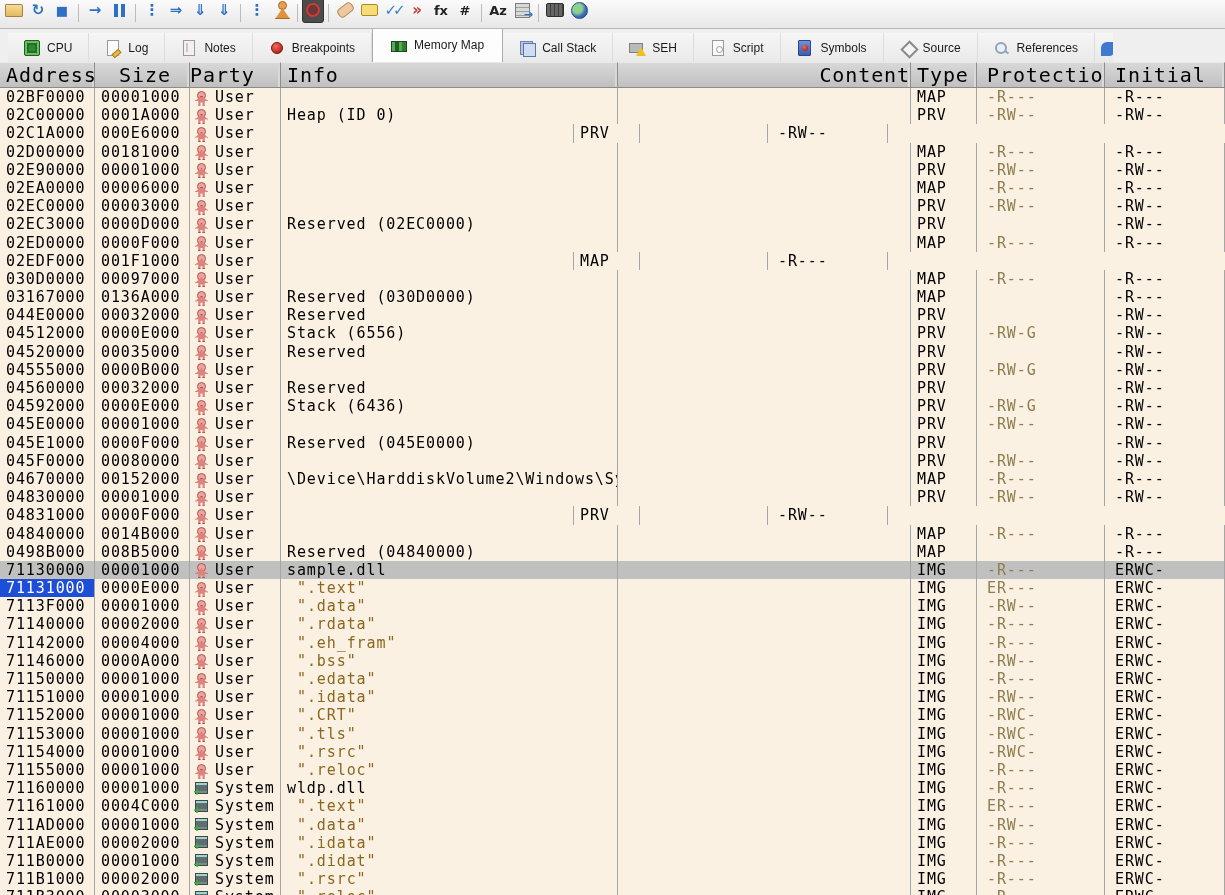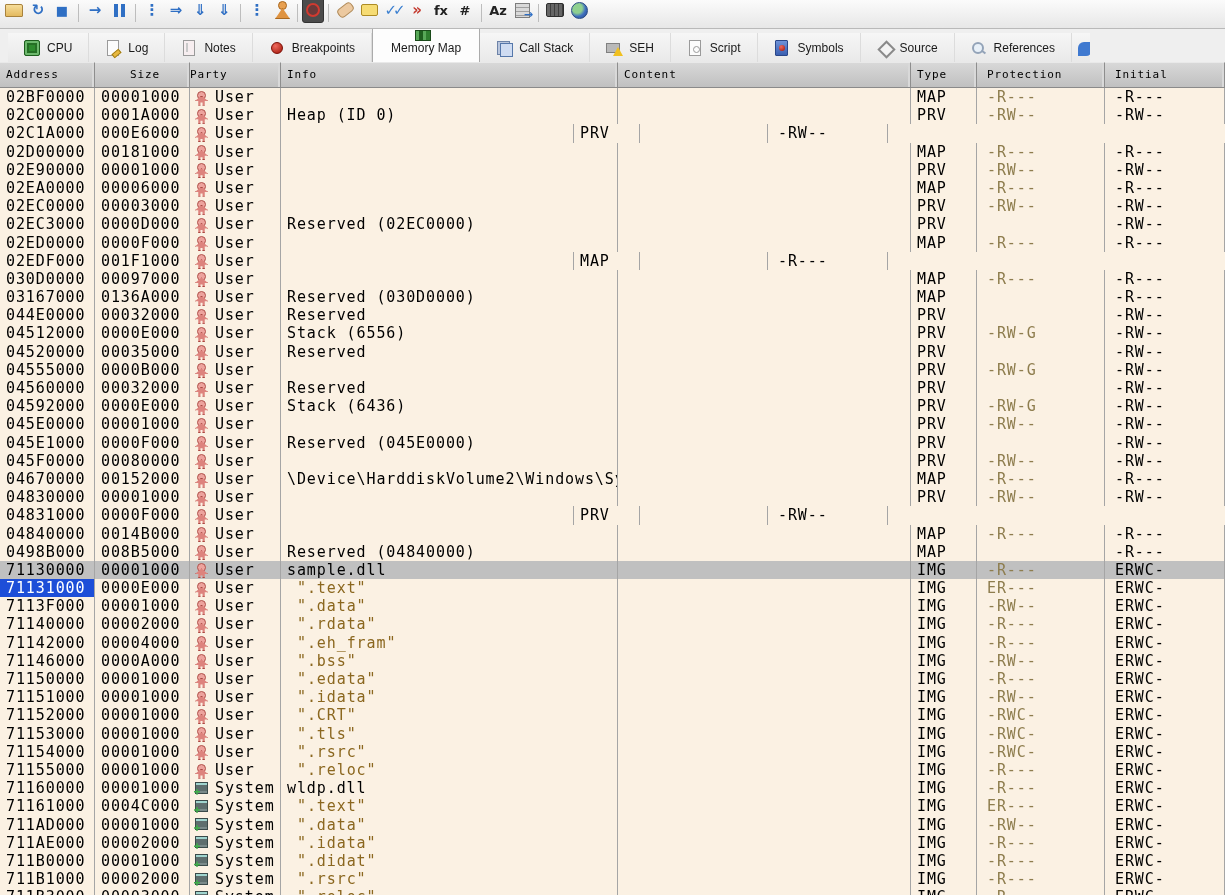--- a/index.html
+++ b/index.html
@@ -43,21 +43,21 @@
     height:33px; background:#efefef; display:flex; align-items:flex-end;
     padding-left:8px; font-family:"Liberation Sans", sans-serif; overflow:hidden;
   }
   .tab {
     height:29px; display:flex; align-items:center; padding:0 16px;
     border-right:1px solid #dcdcdc; font-size:12px; color:#1a1a1a;
     background:linear-gradient(#f6f6f6,#e9e9e9); cursor:default; white-space:nowrap;
   }
   .tab.active {
     height:35px; background:#fdfdfd; border:1px solid #ababab; border-bottom:none;
-    border-radius:2px 2px 0 0; padding:0 18px;flex-direction:column;
+    border-radius:2px 2px 0 0; padding:0 18px;
   }
   .tab.partial { width:18px; padding:0 0 0 6px; overflow:hidden; border-right:none; }
   .ti { width:16px; height:16px; display:inline-block; position:relative; margin-right:7px; flex:none; }
   .ti-cpu { background:#2e8b2e; border:1px solid #1e5e1e; border-radius:2px; box-shadow:inset 0 0 0 2px #6db86d, inset 0 0 0 4px #256f25; }
   .ti-log, .ti-notes, .ti-script { background:#fcfcfc; border:1px solid #9a9a9a; width:12px; margin:0 9px 0 2px; }
   .ti-log::after { content:""; position:absolute; right:-3px; bottom:-1px; width:7px; height:3px; background:#e8b940; border:1px solid #a07c18; transform:rotate(-40deg); }
   .ti-notes { background:#f7eef0; }
   .ti-notes::before { content:""; position:absolute; left:2px; top:2px; width:6px; height:9px; border-left:2px solid #c9c9c9; }
   .ti-breakpoints { width:12px; height:12px; margin:2px 9px 2px 2px; border-radius:50%; background:radial-gradient(circle at 35% 30%, #ef6a5e, #a01408); border:1px solid #7c0e05; }
   .ti-memmap { height:11px; margin-top:2px; background:#2f7f2f; border:1px solid #1a4a1a; box-shadow:inset 3px 0 0 #58a858, inset 7px 0 0 #1f5f1f, inset 10px 0 0 #58a858; }
@@ -70,36 +70,36 @@
   .ti-symbols::after { content:""; position:absolute; left:3px; top:4px; width:6px; height:6px; background:radial-gradient(circle at 35% 30%, #ef6a5e, #a01408); border-radius:50%; }
   .ti-source::before { content:""; position:absolute; left:3px; top:3px; width:9px; height:9px; border:2px solid #8a8a8a; transform:rotate(45deg); background:#f4f4f4; }
   .ti-references::before { content:""; position:absolute; left:1px; top:2px; width:8px; height:8px; border:2px solid #93a3b8; border-radius:50%; background:#e8f0f8; }
   .ti-references::after { content:""; position:absolute; left:10px; top:11px; width:5px; height:2px; background:#93a3b8; transform:rotate(40deg); }
   .ti-threads { background:#3f79d0; border-radius:6px 0 6px 0; width:14px; height:14px; margin-top:2px; }
   
   .grid { width:1225px; }
   .thead { display:flex; height:26px; }
   .th {
     background:linear-gradient(#d8d8d8,#c0c0c0); color:#000;
-    font-size:11px; letter-spacing:0.9px; line-height:24px; padding-left:6px;
+    font-size:20px; letter-spacing:0.9px; line-height:24px; padding-left:6px;
     border-right:1px solid #8e8e8e; border-top:1px solid #e9e9e9; border-bottom:1px solid #8a8a8a;
     box-shadow:inset -2px 0 0 #d9d9d9; overflow:hidden; white-space:pre; cursor:default;
   }
   .tbody { }
   .row { display:flex; height:18.2px; cursor:default; }
   .row.selected .cell { background:#c0c0c0; }
   .cell {
     font-size:15px; letter-spacing:0.9px; line-height:18.2px; color:#000;
     border-right:1px solid #a5a5a5; overflow:hidden; white-space:pre; padding-left:6px;
   }
   .c-addr { width:95px; }
   .c-size { width:95px; }
   .c-party { width:91px; display:flex; align-items:center; padding-left:0; }
   .c-info { width:337px; }
-  .c-content { width:293px; }
+  .c-content { width:293px;text-align:right; }
   .c-type { width:66px; }
   .c-prot { width:128px; padding-left:10px; color:#8e7d4e; }
   .c-init { width:120px; padding-left:10px; }
   .cell.current { background:#1d4ed8; color:#fff; }
   .cell.section { color:#8b671f; padding-left:16px; }
   
   .picon { width:12px; height:13px; position:relative; display:inline-block; margin:0 9px 0 4px; flex:none; }
   .picon.user::before { content:""; position:absolute; left:3px; top:0; width:7px; height:7px; border-radius:50%; background:#eda39d; border:1px solid #b0514b; }
   .picon.user::after { content:""; position:absolute; left:1px; top:5px; width:11px; height:8px; background:#dd837d; border:1px solid #a84842; clip-path:polygon(50% 0,100% 55%,75% 55%,75% 100%,58% 100%,58% 70%,42% 70%,42% 100%,25% 100%,25% 55%,0 55%); }
   .picon.system::before { content:""; position:absolute; left:1px; top:0; width:11px; height:10px; background:#5e6e6e; border:1px solid #3a4a4a; box-shadow:inset 0 2px 0 #9fd4ce, inset 0 -2px 0 #7a8a8a; }

